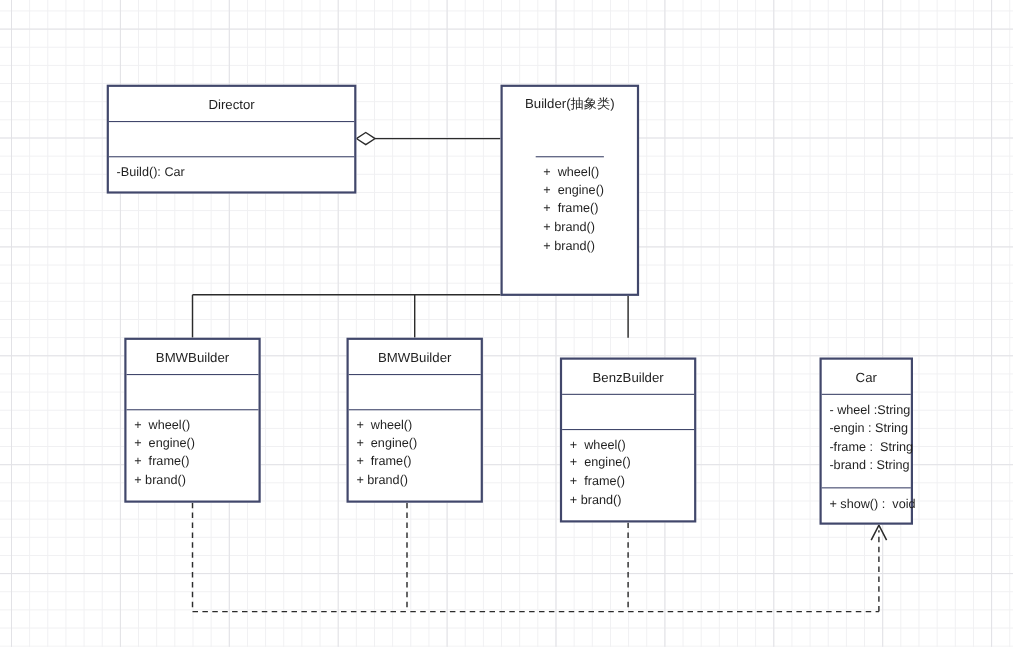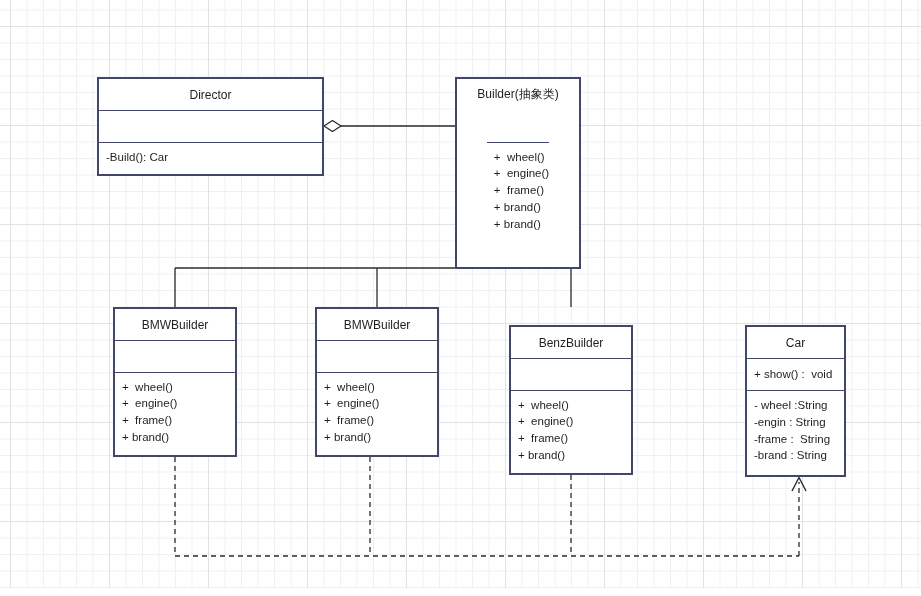--- a/index.html
+++ b/index.html
@@ -131,26 +131,26 @@
     <div class="uml-title">BenzBuilder</div>
     <div class="uml-compartment uml-empty"></div>
     <div class="uml-compartment uml-members">
       <div class="member">+  wheel()</div>
       <div class="member">+  engine()</div>
       <div class="member">+  frame()</div>
       <div class="member">+ brand()</div>
     </div>
   </div>
 
-  <div class="uml-class" style="left:745px; top:325px; width:101px; height:152px;">
+  <div class="uml-class" style="left:745px; top:325px; width:85px; height:152px;">
     <div class="uml-title">Car</div>
-    <div class="uml-compartment uml-methods-single" style="flex:1 1 auto;">
-      <div class="member">+ show() :  void</div>
-    </div>
     <div class="uml-compartment uml-members" style="flex:0 0 85px;">
       <div class="member">- wheel :String</div>
       <div class="member">-engin : String</div>
       <div class="member">-frame :  String</div>
       <div class="member">-brand : String</div>
     </div>
+    <div class="uml-compartment uml-methods-single" style="flex:1 1 auto;">
+      <div class="member">+ show() :  void</div>
+    </div>
   </div>
 
 </div>
 
 </body></html>

